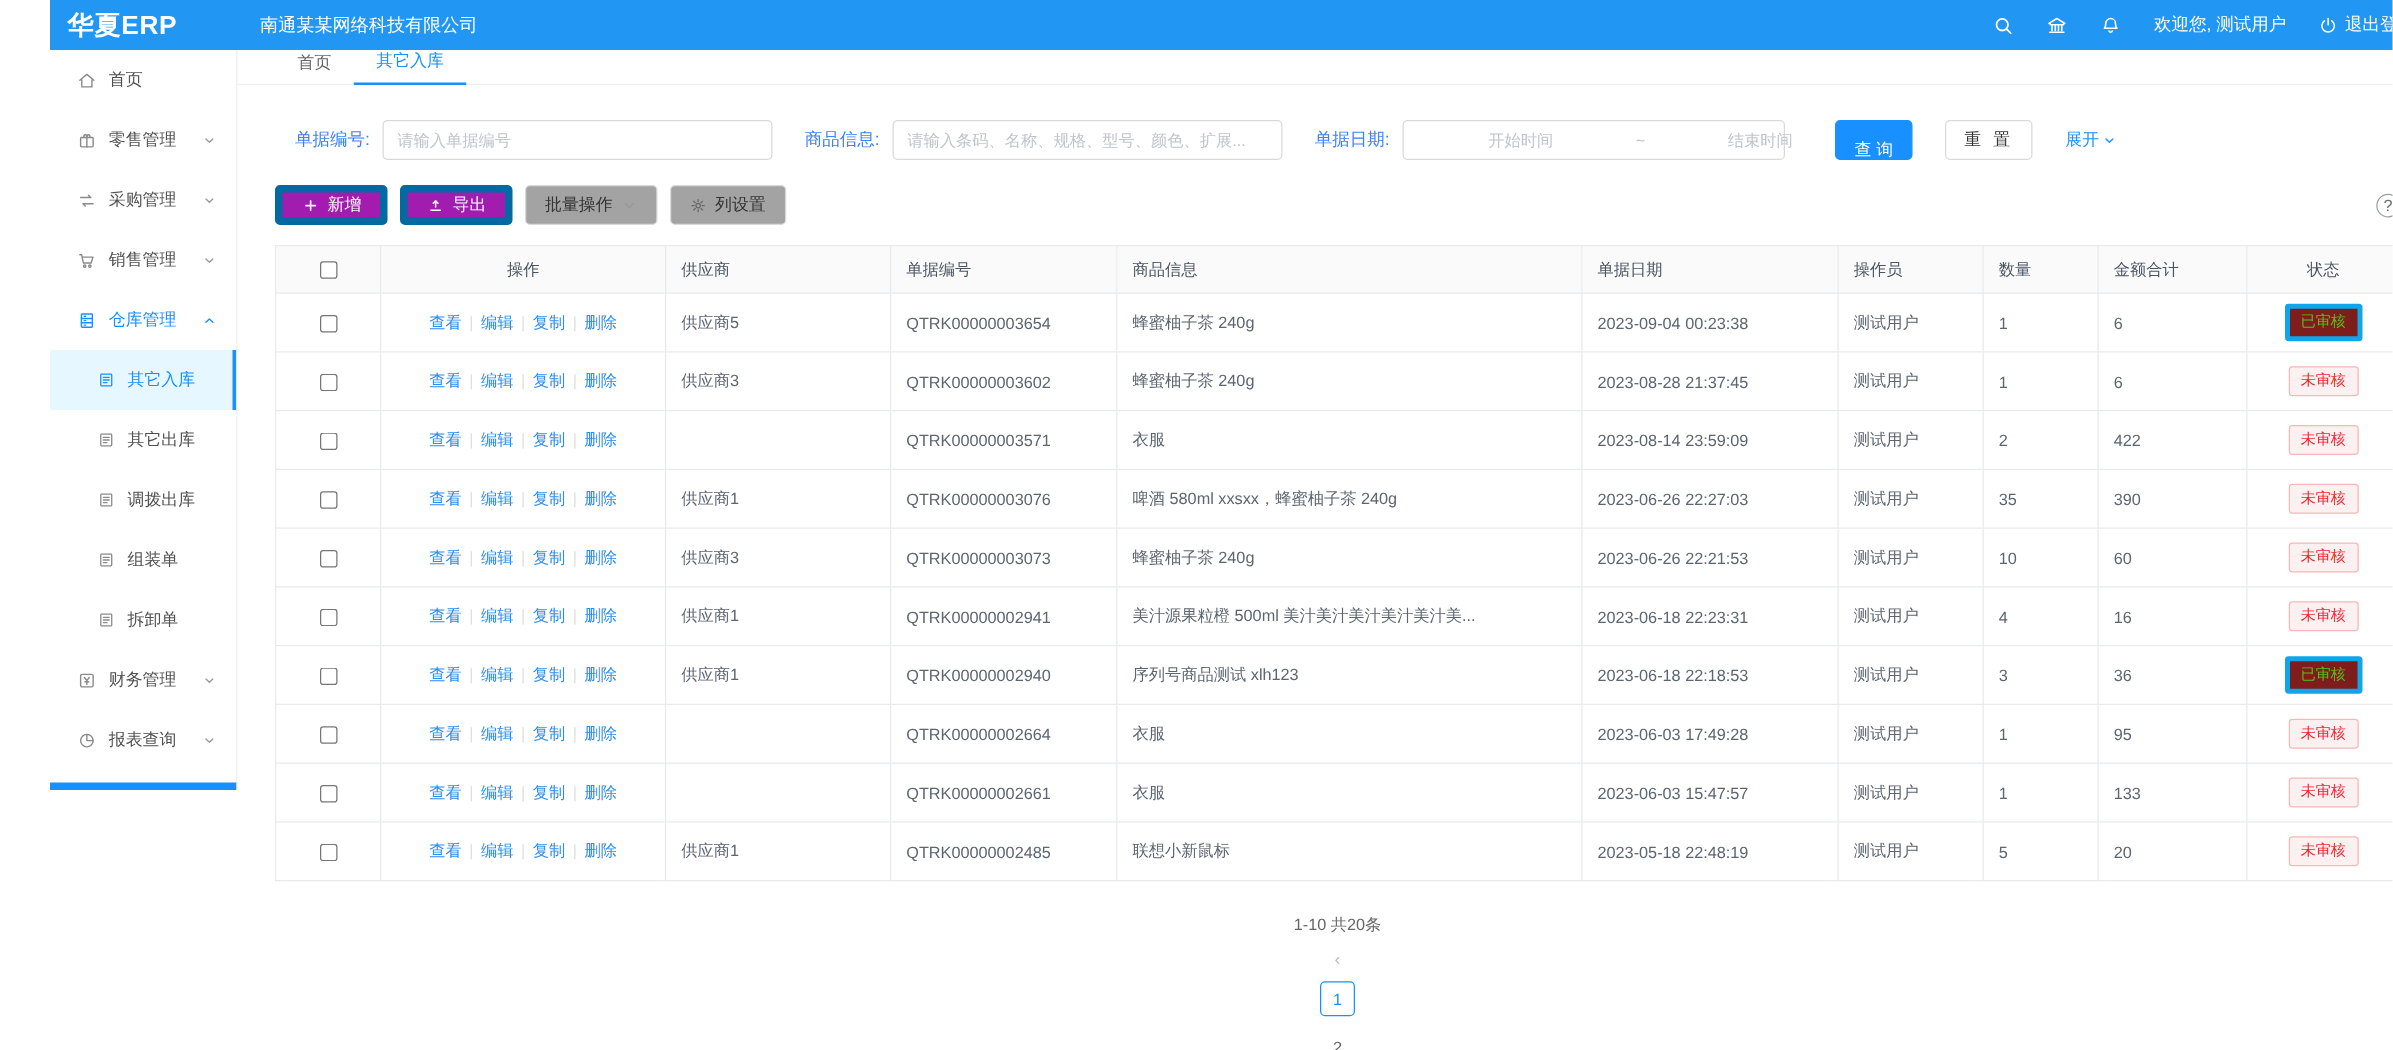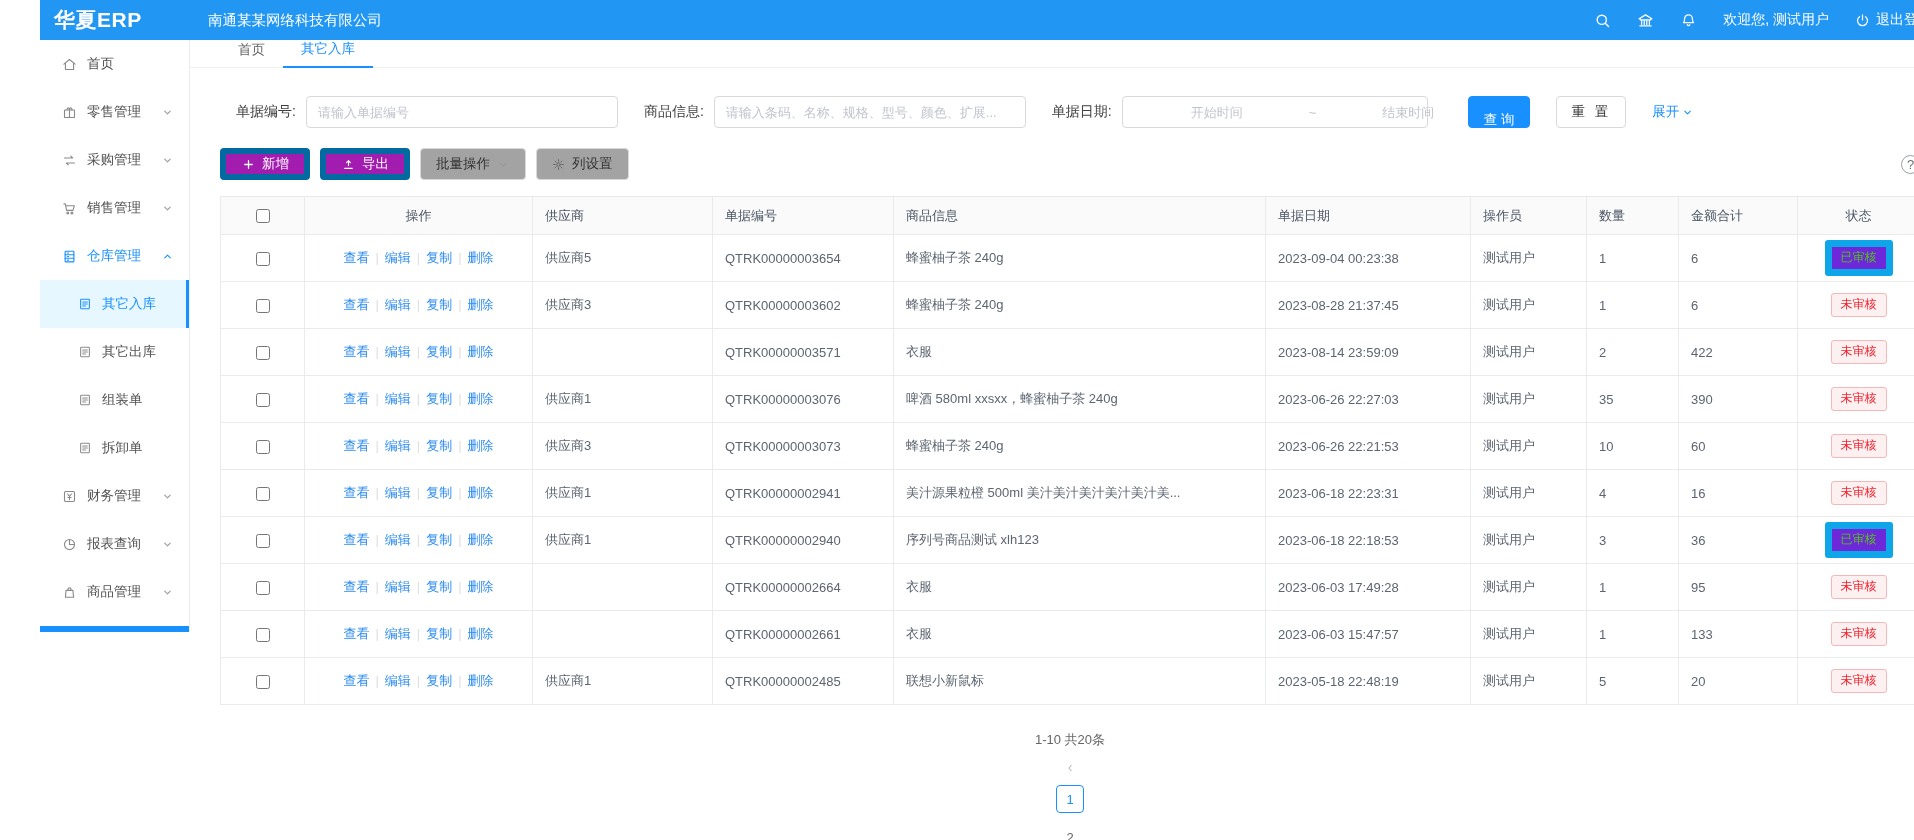--- a/index.html
+++ b/index.html
@@ -37,21 +37,21 @@
   
   .main { flex:1; display:flex; flex-direction:column; min-width:0; background:#fff; }
   .tabbar { height:30px; display:flex; align-items:flex-end; padding-left:30px; border-bottom:1px solid #eef0f2; background:#fff; }
   .tab { font-size:13.5px; color:#666; padding:0 18px 8px; cursor:pointer; }
   .tab.active { color:#1890ff; border-bottom:2px solid #1890ff; margin-bottom:-1px; }
   .gray-strip { height:20px; background:#f0f2f5; }
   .content { flex:1; background:#fff; padding:28px 34px 0 30px; position:relative; }
 
   
   .filter-row { display:flex; align-items:center; padding-left:16px; }
-  .f-label { font-size:14px; color:#404040; margin-right:10px; white-space:nowrap; }
+  .f-label { font-size:14px; color:#3b82f6; margin-right:10px; white-space:nowrap; }
   .f-input { width:312px; height:32px; border:1px solid #d9d9d9; border-radius:4px; padding:0 11px; font-size:13px; color:#333; outline:none; font-family:inherit; }
   .f-input::placeholder { color:#c0c4cc; }
   .date-box { width:306px; height:32px; border:1px solid #d9d9d9; border-radius:4px; display:flex; align-items:center; padding:0 6px; }
   .date-box input { border:none; outline:none; flex:1; text-align:center; font-size:13px; color:#333; font-family:inherit; background:transparent; }
   .date-box input::placeholder { color:#c0c4cc; }
   .date-sep { color:#c0c4cc; font-size:13px; padding:0 4px; }
   .btn-primary { height:32px; padding:14px 15px; background:#1890ff; color:#fff; border:1px solid #1890ff; border-radius:4px; font-size:13.5px; cursor:pointer; font-family:inherit; }
   .btn-plain { height:32px; padding:0 14px; background:#fff; color:#333; border:1px solid #d9d9d9; border-radius:4px; font-size:13.5px; cursor:pointer; font-family:inherit; letter-spacing:3px; }
   .link-expand { color:#1890ff; font-size:13.5px; display:inline-flex; align-items:center; gap:3px; cursor:pointer; }
   .link-expand svg { width:11px; height:11px; }
@@ -69,21 +69,21 @@
   table { width:100%; border-collapse:collapse; table-layout:fixed; margin-top:16px; font-size:13px; }
   thead th { height:38px; background:#fafafa; color:#4a5564; font-weight:500; text-align:left; padding:0 12px; border-top:1px solid #e8eaec; border-bottom:1px solid #e8eaec; border-right:1px solid #e8eaec; white-space:nowrap; overflow:hidden; }
   thead th:first-child { border-left:1px solid #e8eaec; }
   tbody td { height:47px; color:#5c6570; padding:0 12px; border-bottom:1px solid #e8eaec; border-right:1px solid #e8eaec; white-space:nowrap; overflow:hidden; text-overflow:ellipsis; }
   tbody td:first-child { border-left:1px solid #e8eaec; }
   th.c, td.c { text-align:center; }
   .chk { width:14px; height:14px; accent-color:#1890ff; cursor:pointer; vertical-align:middle; }
   .act a { color:#2d8cf0; text-decoration:none; cursor:pointer; font-size:13px; }
   .act .sep { color:#e0e0e0; margin:0 6px; }
   .badge { display:inline-block; padding:3px 9px; font-size:12px; border-radius:3px; line-height:1.3; }
-  .badge.approved { color:#52c41a; border:7px solid #0ea5e9; background:#6d28d9; }
+  .badge.approved { color:#52c41a; border:4px solid #0ea5e9; background:#7f1d1d; }
   .badge.pending { color:#f5222d; border:1px solid #f5b7b7; background:#fdf0f0; }
 
   
   .pager { display:flex; align-items:center; justify-content:space-between; gap:10px; margin-top:26px; font-size:13px; color:#666;flex-direction:column; }
   .pg-arrow { color:#b8bcc2; font-size:14px; padding:0 3px; cursor:pointer; }
   .pg-num { min-width:28px; height:28px; display:inline-flex; align-items:center; justify-content:center; border-radius:4px; cursor:pointer; }
   .pg-num.current { border:1px solid #1890ff; color:#1890ff; background:#fff; }
   .pg-size { height:28px; border:6px solid #eab308; border-radius:4px; display:inline-flex; align-items:center; gap:8px; padding:0 10px; color:#9aa0a8; cursor:pointer; }
   .pg-size svg { width:10px; height:10px; color:#c0c4cc; }
   .pg-jump-input { width:54px; height:28px; border:1px solid #dcdfe3; border-radius:4px; outline:none; padding:0 6px; font-family:inherit; }
@@ -203,20 +203,29 @@
         <span class="s-label">其它入库</span>
       </div>
       <div class="side-sub">
         <span class="s-icon">
             <svg viewBox="0 0 24 24" fill="none" stroke="currentColor" stroke-width="1.8" stroke-linecap="round" stroke-linejoin="round">
               <rect x="4.5" y="4" width="15" height="16" rx="1"></rect>
               <path d="M8 8.5h8M8 12h8M8 15.5h5"></path>
             </svg>
           </span>
         <span class="s-label">其它出库</span>
+      </div>
+      <div class="side-sub">
+        <span class="s-icon">
+            <svg viewBox="0 0 24 24" fill="none" stroke="currentColor" stroke-width="1.8" stroke-linecap="round" stroke-linejoin="round">
+              <rect x="4.5" y="4" width="15" height="16" rx="1"></rect>
+              <path d="M8 8.5h8M8 12h8M8 15.5h5"></path>
+            </svg>
+          </span>
+        <span class="s-label">调拨出库</span>
       </div>
       <div class="side-sub">
         <span class="s-icon">
             <svg viewBox="0 0 24 24" fill="none" stroke="currentColor" stroke-width="1.8" stroke-linecap="round" stroke-linejoin="round">
               <rect x="4.5" y="4" width="15" height="16" rx="1"></rect>
               <path d="M8 8.5h8M8 12h8M8 15.5h5"></path>
             </svg>
           </span>
         <span class="s-label">组装单</span>
       </div>

